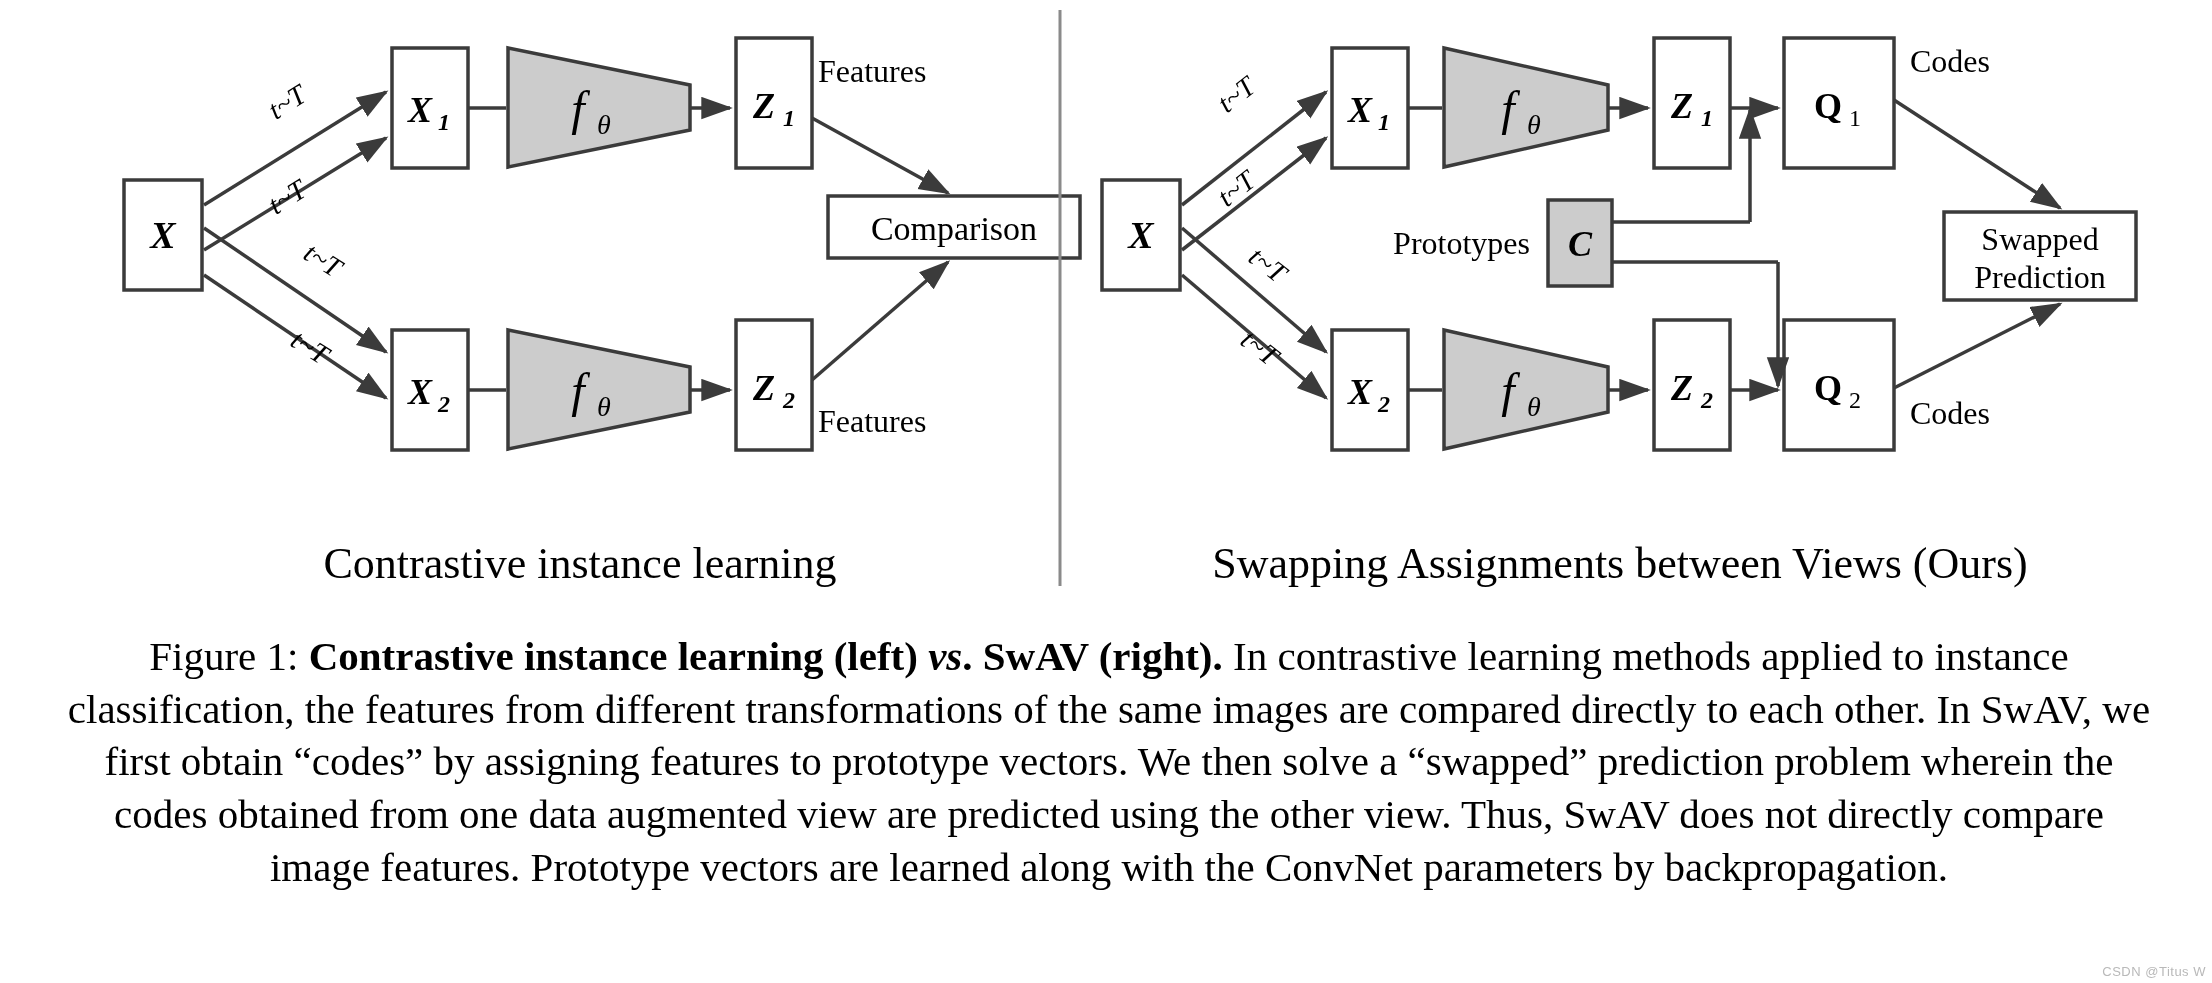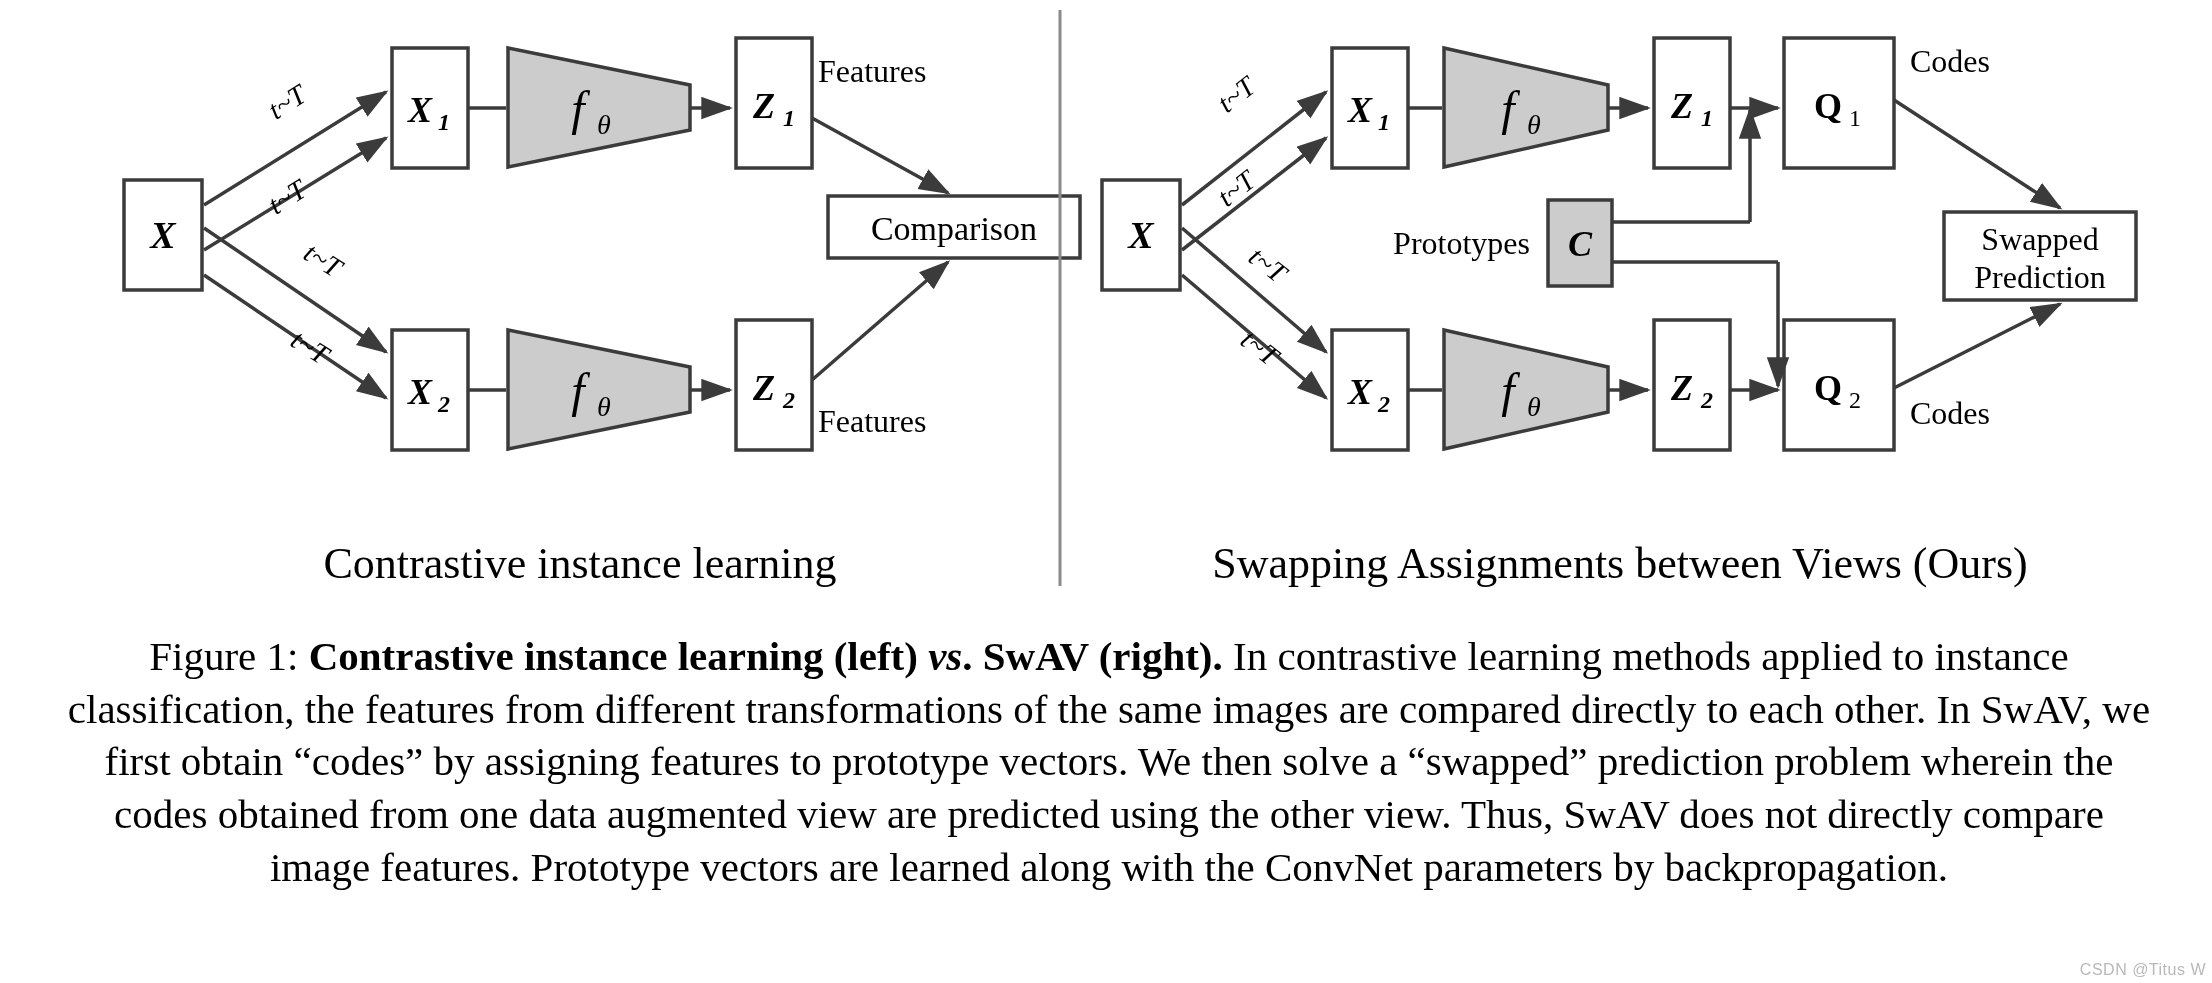--- a/index.html
+++ b/index.html
@@ -47,21 +47,21 @@
   .caption-block b {
     font-weight: bold;
   }
   .caption-block i {
     font-style: italic;
   }
   .watermark {
     position: absolute;
     right: 6px;
     bottom: 4px;
-    font-size: 16px;
+    font-size: 13px;
     color: #b9b9b9;
     font-family: "Liberation Sans", sans-serif;
     letter-spacing: .5px;
   }
 </style>
 </head>
 <body>
 
 <div id="root">
 

